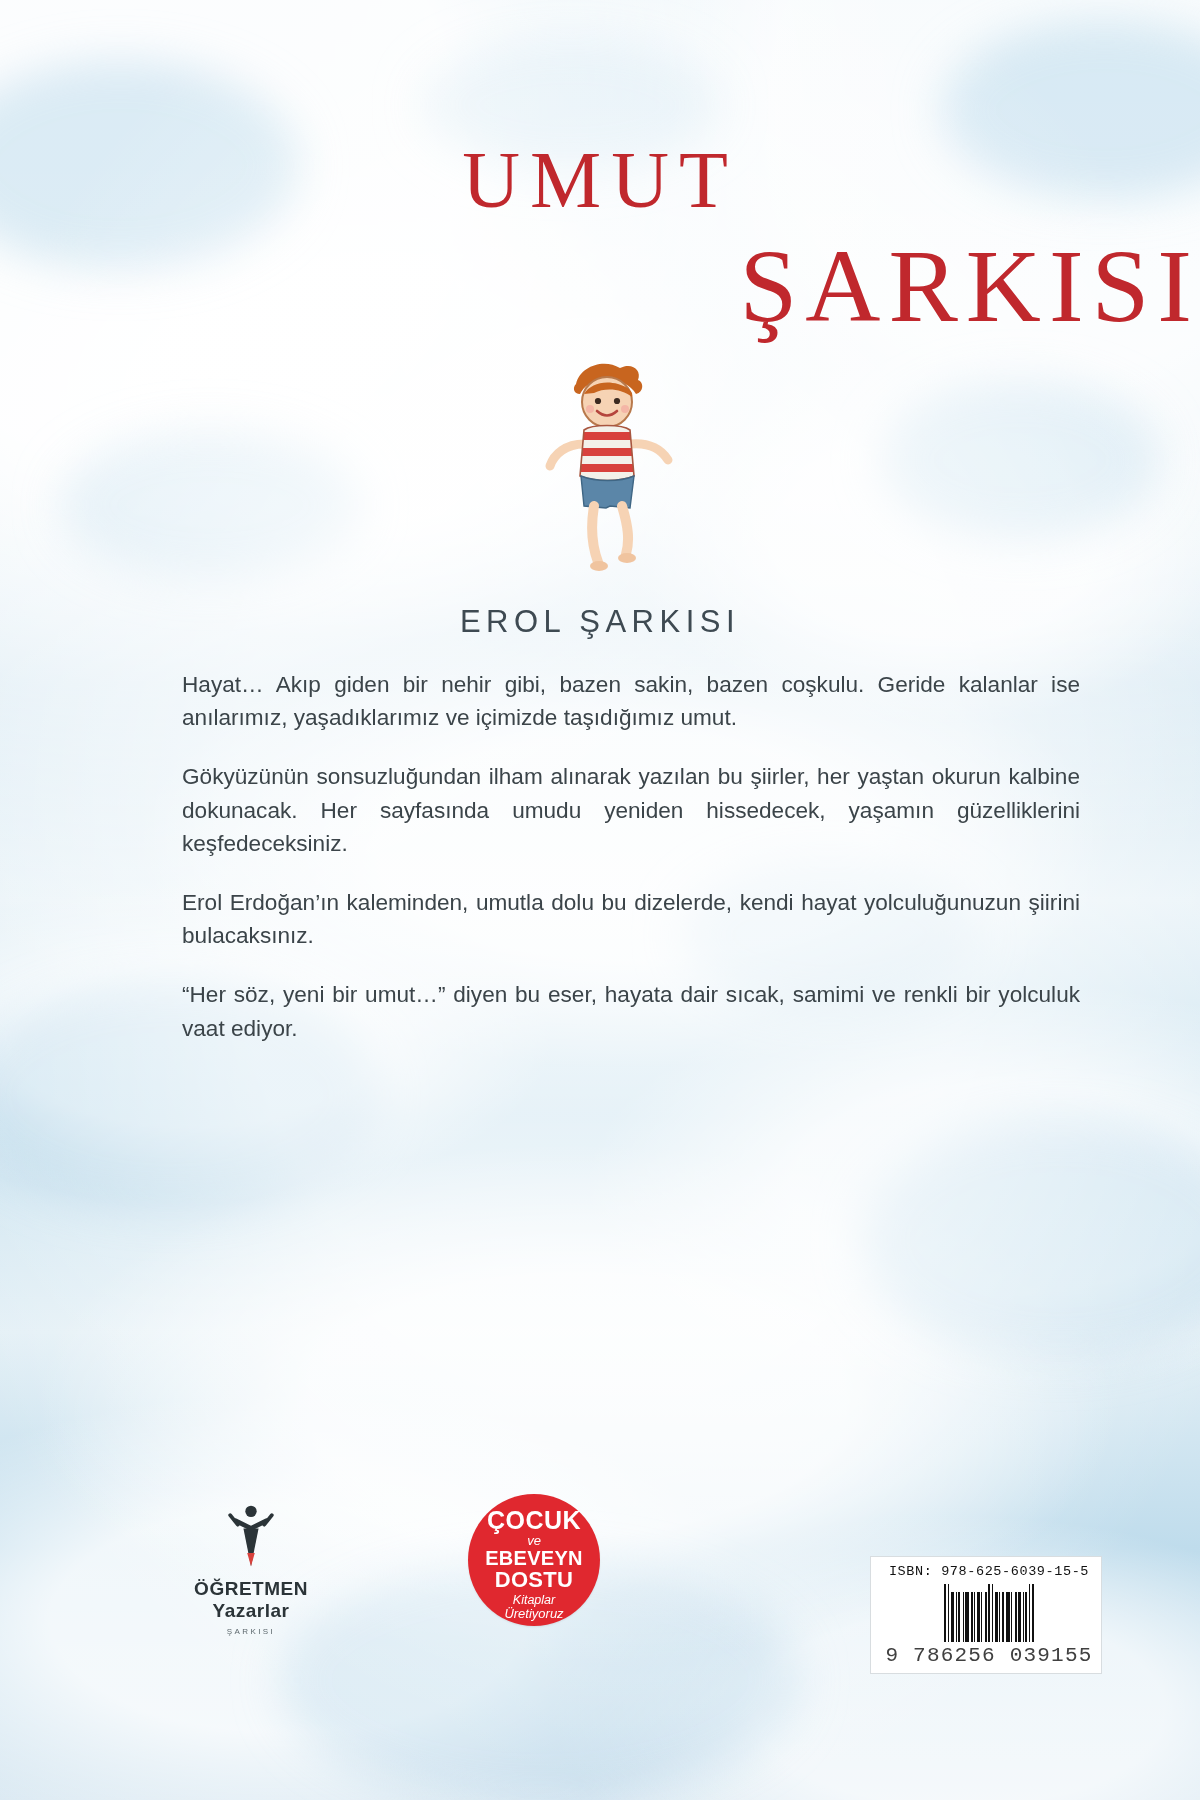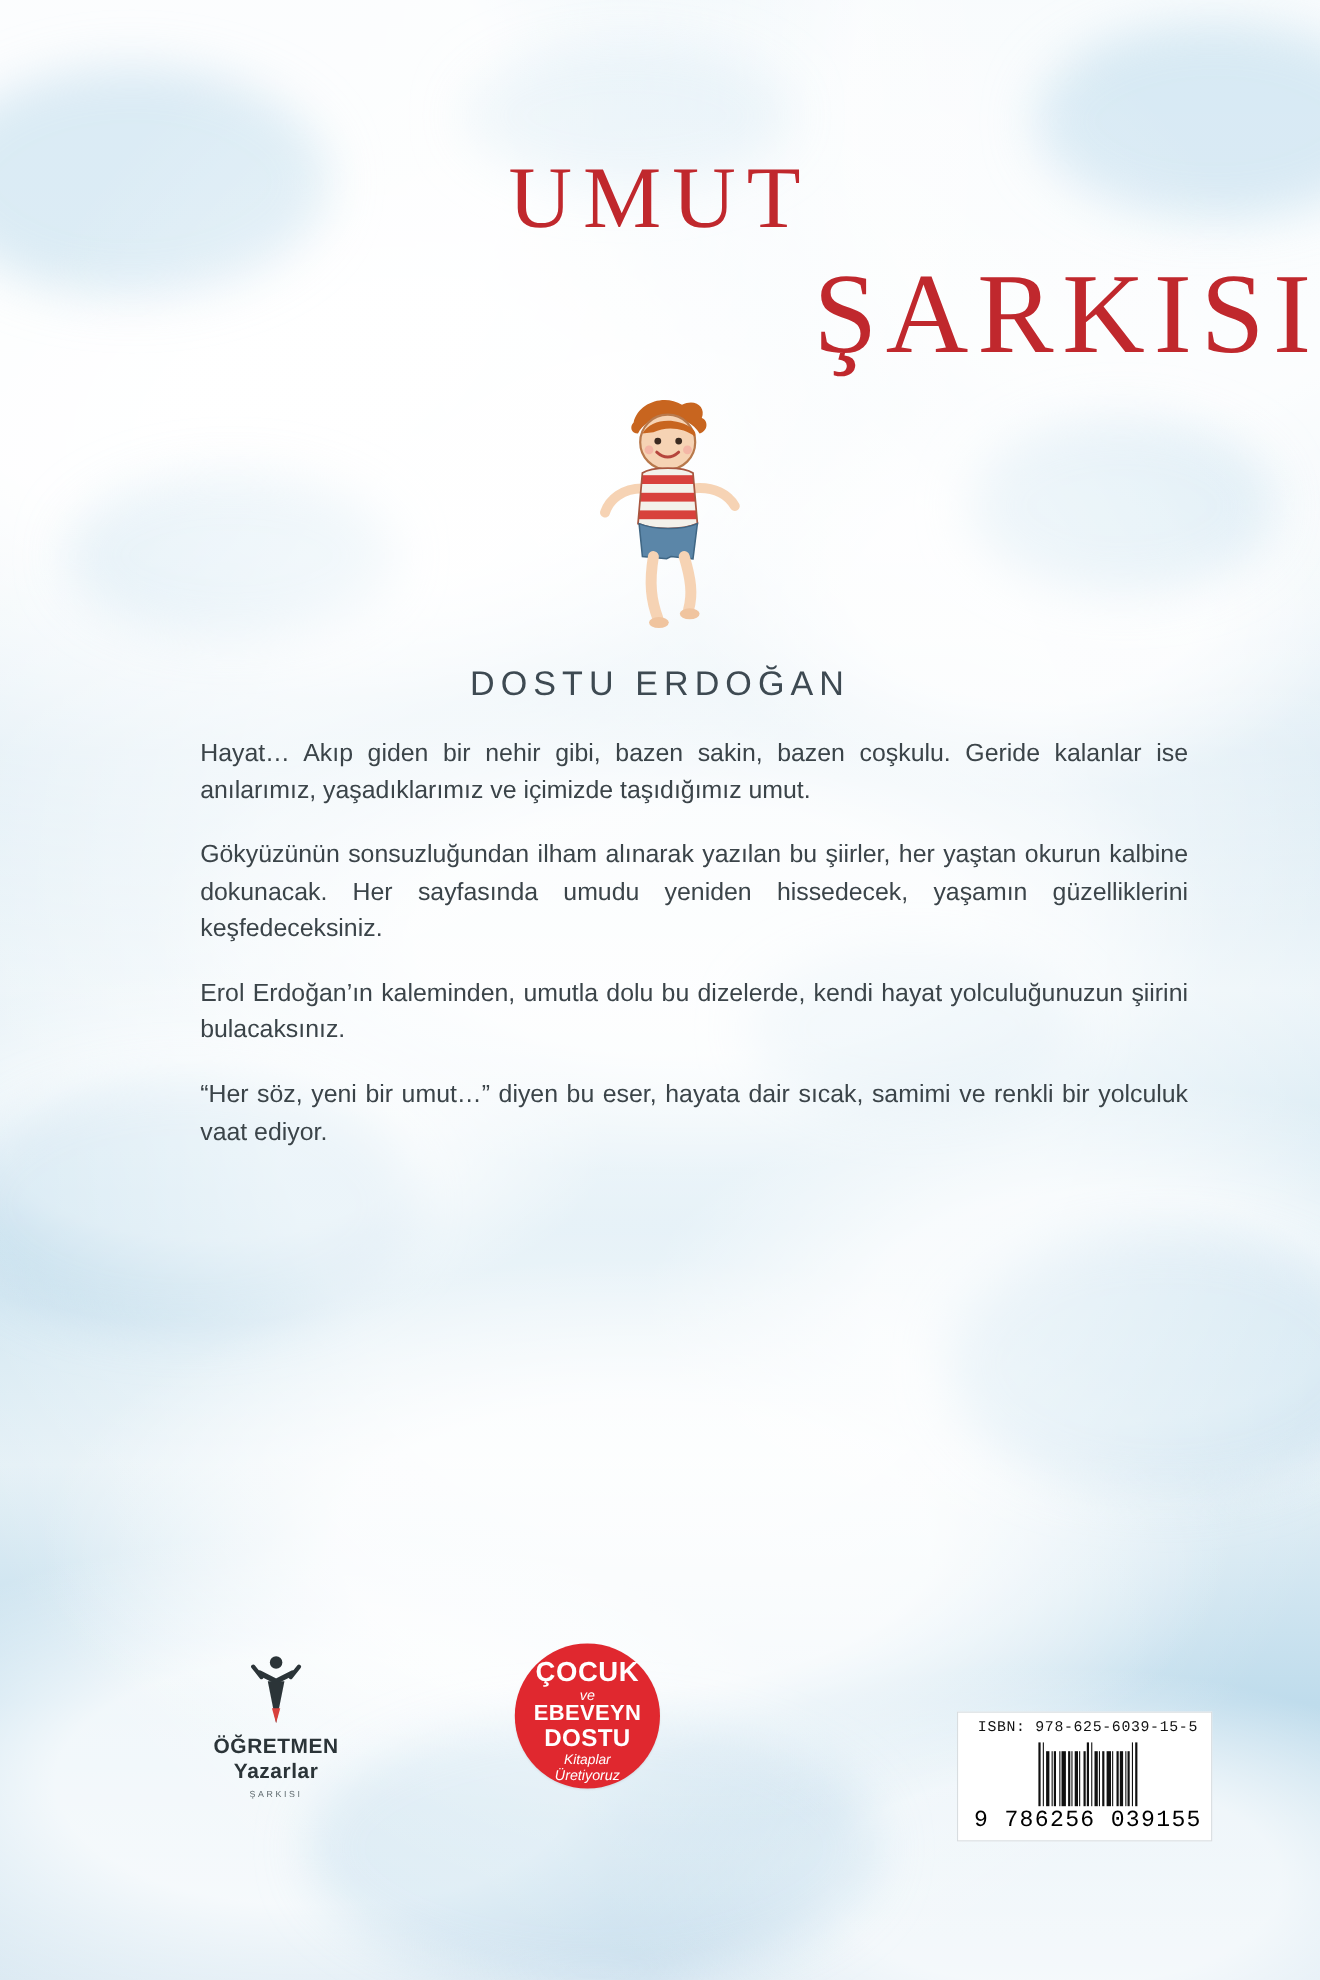--- a/index.html
+++ b/index.html
@@ -191,21 +191,21 @@
     align-items: flex-end;
     gap: 0;
     justify-content: center;
   }
   .barcode span { display: block; background: #111; }
   .isbn-digits {
     font-family: "Liberation Mono", monospace;
     font-size: 21px;
     letter-spacing: 1.2px;
     text-align: center;
-    color: #000000;
+    color: #404040;
     margin-top: 2px;
     white-space: nowrap;
   }
 </style>
 </head>
 <body>
 
 <div class="cover">
 
   <div class="blotch b1"></div>
@@ -260,21 +260,21 @@
       <path d="M101 136 C116 142 140 142 154 136 L150 168 L130 166 L126 168 L104 166 Z" fill="none" stroke="#3f6684" stroke-width="1.4"></path>
 
       <path d="M114 166 C110 190 112 206 118 222" stroke="#f6d3b4" stroke-width="10" fill="none" stroke-linecap="round"></path>
       <path d="M142 166 C148 186 150 200 146 214" stroke="#f6d3b4" stroke-width="10" fill="none" stroke-linecap="round"></path>
 
       <ellipse cx="119" cy="226" rx="9" ry="5" fill="#f0c49f"></ellipse>
       <ellipse cx="147" cy="218" rx="9" ry="5" fill="#f0c49f"></ellipse>
     </svg>
   </div>
 
-  <div class="author">DOSTU ERDOĞAN</div>
+  <div class="author">EROL ŞARKISI</div>
 
   <div class="blurb">
     <p>Hayat… Akıp giden bir nehir gibi, bazen sakin, bazen coşkulu. Geride kalanlar ise anılarımız, yaşadıklarımız ve içimizde taşıdığımız umut.</p>
     <p>Gökyüzünün sonsuzluğundan ilham alınarak yazılan bu şiirler, her yaştan okurun kalbine dokunacak. Her sayfasında umudu yeniden hissedecek, yaşamın güzelliklerini keşfedeceksiniz.</p>
     <p>Erol Erdoğan’ın kaleminden, umutla dolu bu dizelerde, kendi hayat yolculuğunuzun şiirini bulacaksınız.</p>
     <p>“Her söz, yeni bir umut…” diyen bu eser, hayata dair sıcak, samimi ve renkli bir yolculuk vaat ediyor.</p>
   </div>
 
   <div class="publisher">
     <div class="mark">

